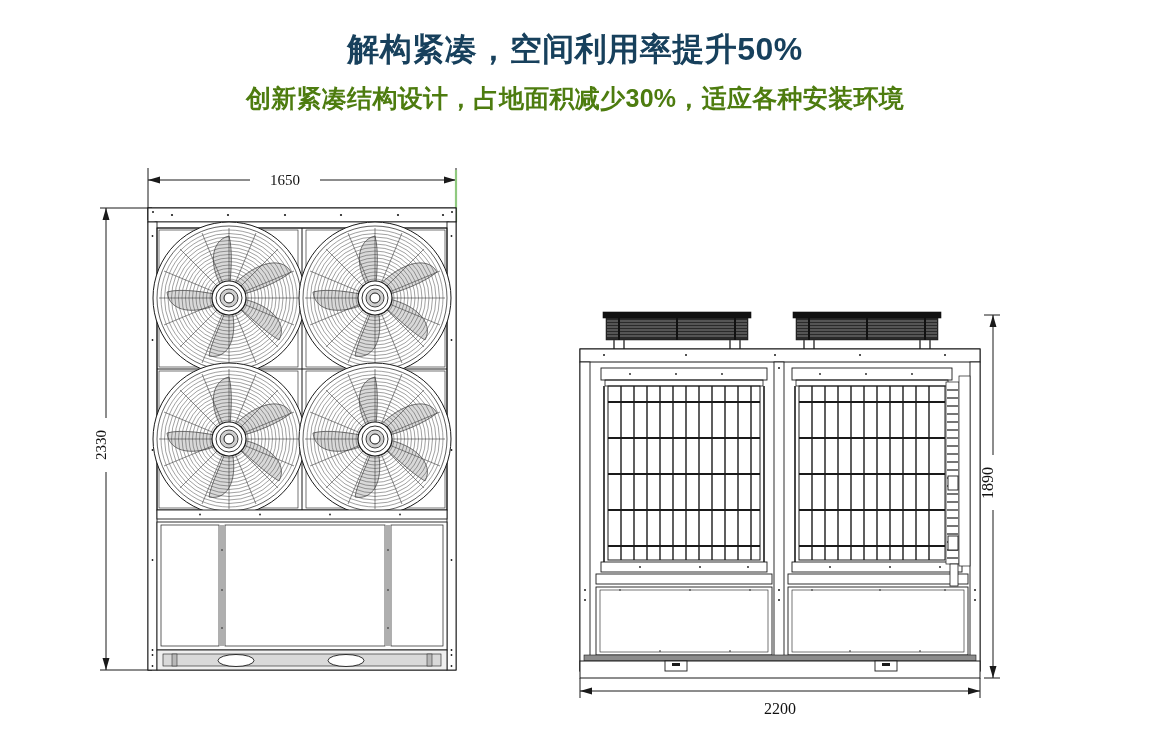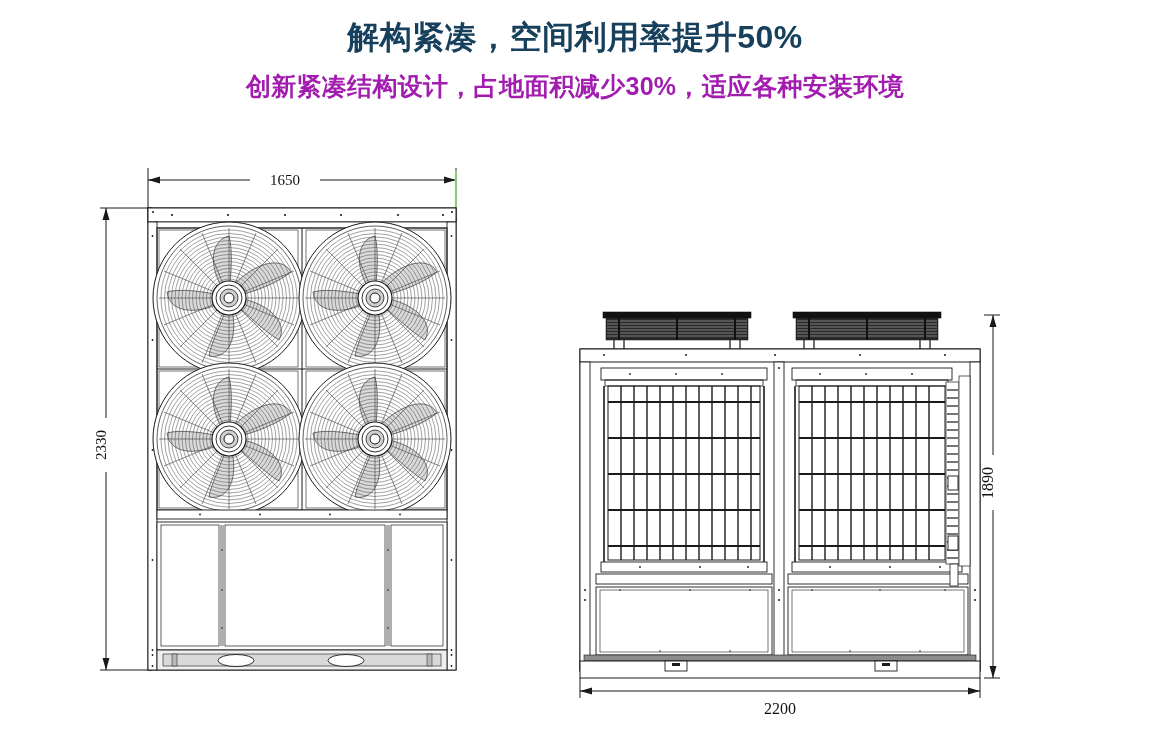--- a/index.html
+++ b/index.html
@@ -15,34 +15,34 @@
   }
   .page { position: relative; width: 1150px; height: 746px; background: #ffffff; }
 
   
   .headings {
     position: absolute; left: 0; top: 0; width: 1150px;
     text-align: center;
   }
   .title {
     margin: 0;
-    padding-top: 20px;
+    padding-top: 32px;
     font-size: 32px;
     font-weight: bold;
     color: #17405c;
     letter-spacing: 0.5px;
     line-height: 1.1;
     font-family: "Liberation Sans", sans-serif;
   }
   .subtitle {
     margin: 0;
     padding-top: 18px;
     font-size: 25px;
     font-weight: bold;
-    color: #a21caf;
+    color: #4d7c0f;
     letter-spacing: 0.3px;
     line-height: 1.1;
     font-family: "Liberation Sans", sans-serif;
   }
 
   
   .drawings {
     position: absolute;
     left: 0; top: 150px;
     width: 1028px; height: 596px;

